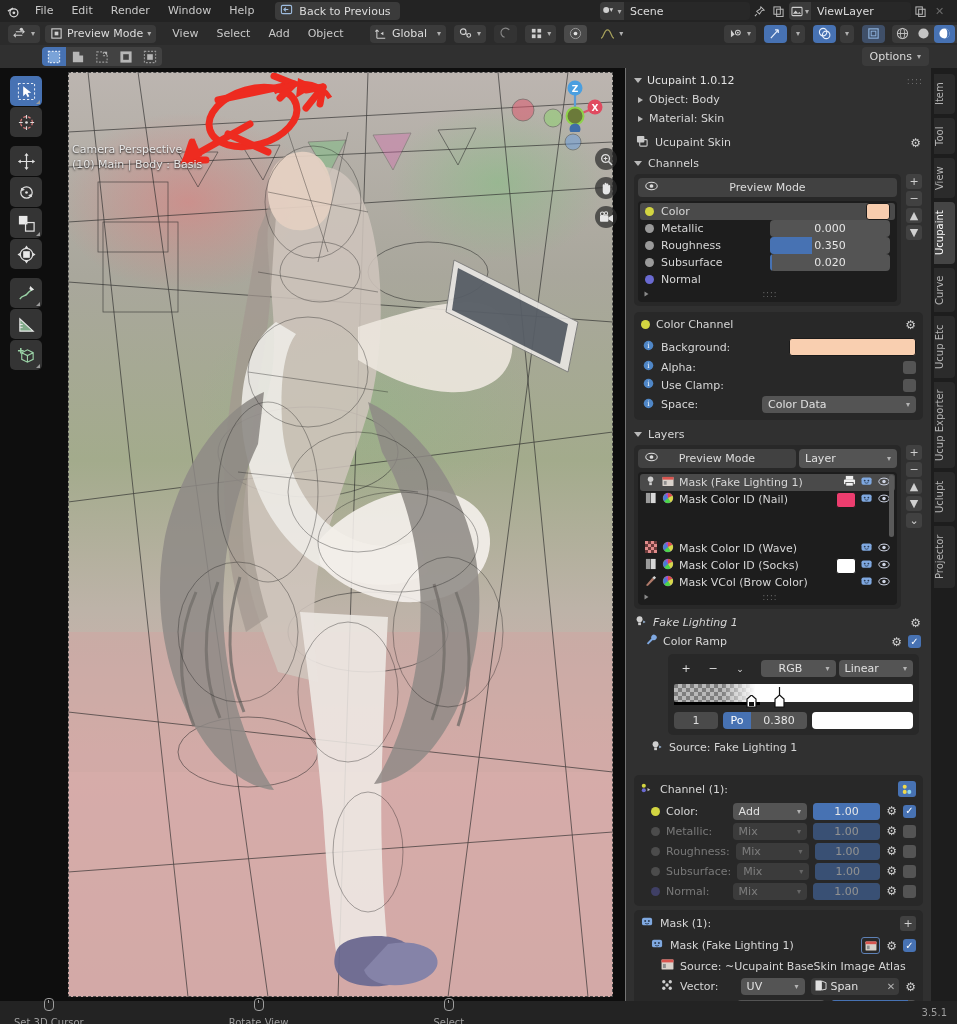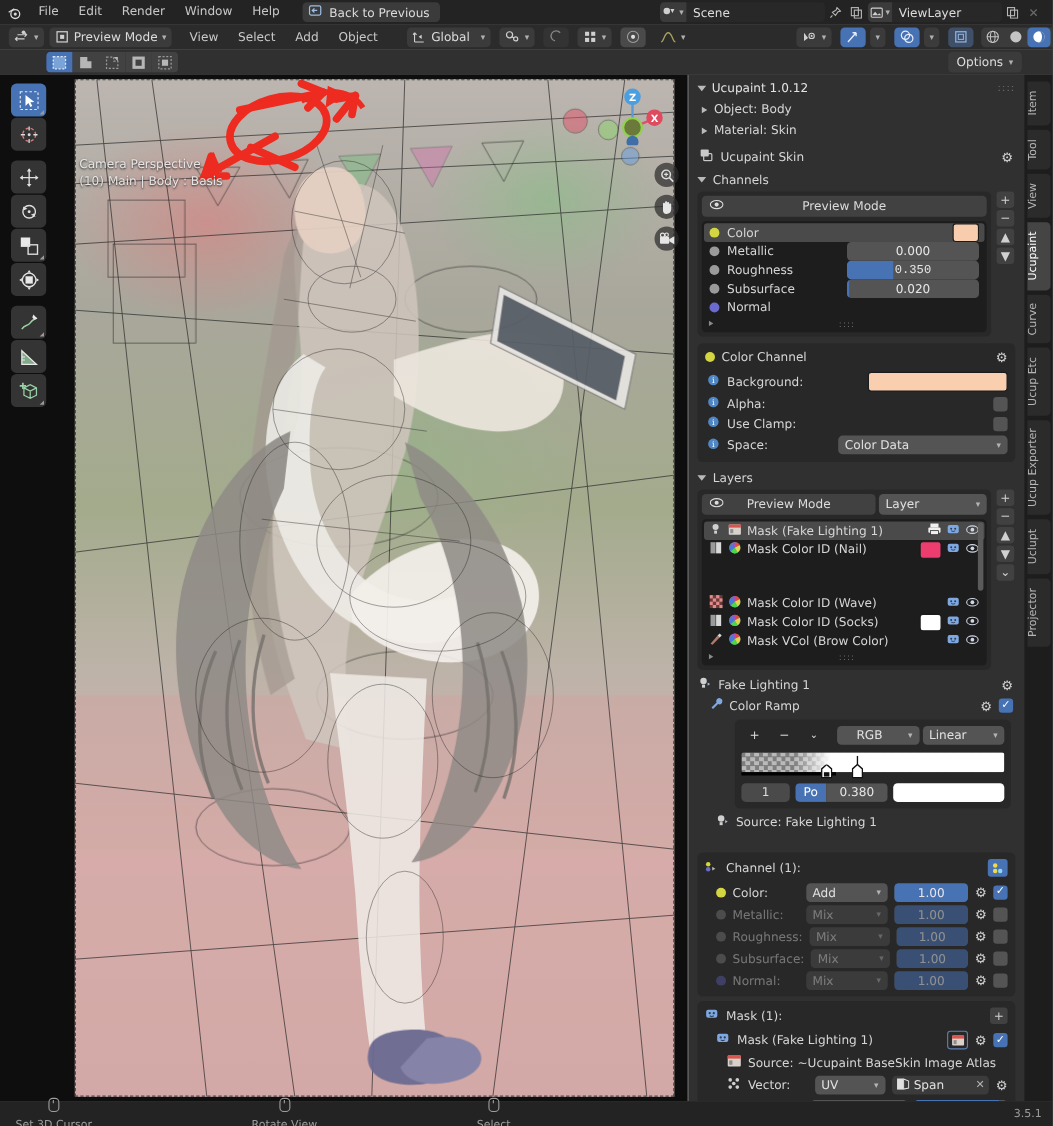--- a/index.html
+++ b/index.html
@@ -642,21 +642,21 @@
                 <span class="dot" style="background:#9a9a9a"></span>
                 <span>Metallic</span>
                 <span class="slider" style="margin-left:auto;width:120px;">
                   <span class="fill" style="width:0%"></span>
                   <span>0.000</span>
                 </span>
               </div>
               <div class="lrow" style="height: 17px;">
                 <span class="dot" style="background:#9a9a9a"></span>
                 <span>Roughness</span>
-                <span class="slider" style="margin-left:auto;width:120px;font-family:Liberation Mono, monospace;">
+                <span class="slider" style="margin-left:auto;width:120px;">
                   <span class="fill" style="width:35%"></span>
                   <span>0.350</span>
                 </span>
               </div>
               <div class="lrow" style="height: 17px;">
                 <span class="dot" style="background:#9a9a9a"></span>
                 <span>Subsurface</span>
                 <span class="slider" style="margin-left:auto;width:120px;">
                   <span class="fill" style="width:2%"></span>
                   <span>0.020</span>
@@ -913,21 +913,21 @@
       </div>
       <div class="sidecol">
         <div class="sbt">+</div>
         <div class="sbt">−</div>
         <div class="sbt">▲</div>
         <div class="sbt">▼</div>
         <div class="sbt">⌄</div>
       </div>
     </div>
 
-    <div class="row" style="padding:6px 10px 2px 8px;">
+    <div class="row" style="padding:6px 10px 2px 8px;font-style:italic;">
       <span>
         <svg width="13" height="12" viewBox="0 0 14 13">
             <circle cx="6" cy="4.5" r="3.2" fill="#cfcfcf"></circle>
             <rect x="4.5" y="8" width="3" height="3" fill="#cfcfcf"></rect>
             <path d="M10 6 l2.5 1.5 l-2.5 1.5z" fill="#9fbde0"></path>
           </svg>
       </span>
       <span>Fake Lighting 1</span>
       <span class="gear" style="margin-left:auto;">⚙</span>
     </div>

